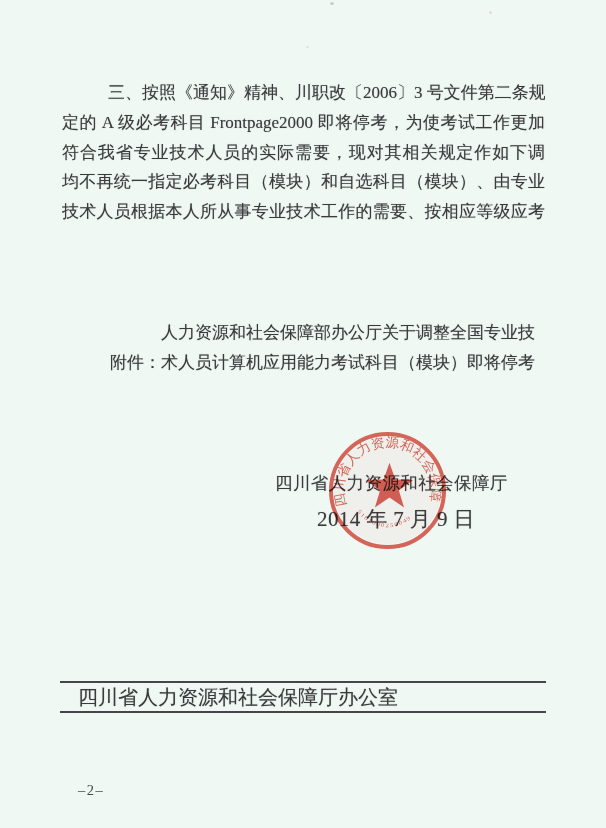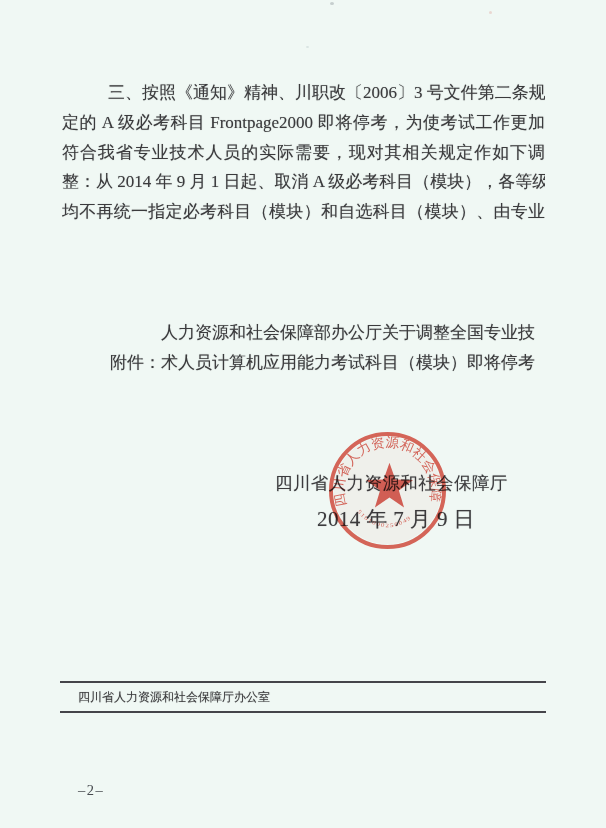--- a/index.html
+++ b/index.html
@@ -81,21 +81,21 @@
     top: 681px;
     width: 486px;
     height: 32px;
     box-sizing: border-box;
     border-top: 2px solid #45454a;
     border-bottom: 2px solid #45454a;
     display: flex;
     justify-content: space-between;
     align-items: center;
     padding: 0 8px 0 18px;
-    font-size: 12px;
+    font-size: 20px;
     white-space: nowrap;
     text-shadow: 0 0 1px rgba(62,64,66,0.4);
   }
   
   .page-number {
     position: absolute;
     left: 78px;
     top: 782px;
     font-size: 14.5px;
     letter-spacing: 1.5px;
@@ -113,22 +113,22 @@
 <div class="page">
 
   <div class="speck s1"></div>
   <div class="speck s2"></div>
   <div class="speck s3"></div>
 
   <div class="body-text">
     <div class="line j indent">三、按照《通知》精神、川职改〔2006〕3 号文件第二条规</div>
     <div class="line j">定的 A 级必考科目 Frontpage2000 即将停考，为使考试工作更加</div>
     <div class="line j">符合我省专业技术人员的实际需要，现对其相关规定作如下调</div>
-    <div class="line j">整：从 2014 年 9 月 1 日起、取消 A 级必考科目（模块），各等级</div>
     <div class="line j">均不再统一指定必考科目（模块）和自选科目（模块）、由专业</div>
+    <div class="line j">技术人员根据本人所从事专业技术工作的需要、按相应等级应考</div>
   </div>
 
   <div class="attachment">
     <div class="att-label">附件：</div>
     <div class="att-lines">
       <div class="att-line">人力资源和社会保障部办公厅关于调整全国专业技</div>
       <div class="att-line">术人员计算机应用能力考试科目（模块）即将停考</div>
     </div>
   </div>
 

